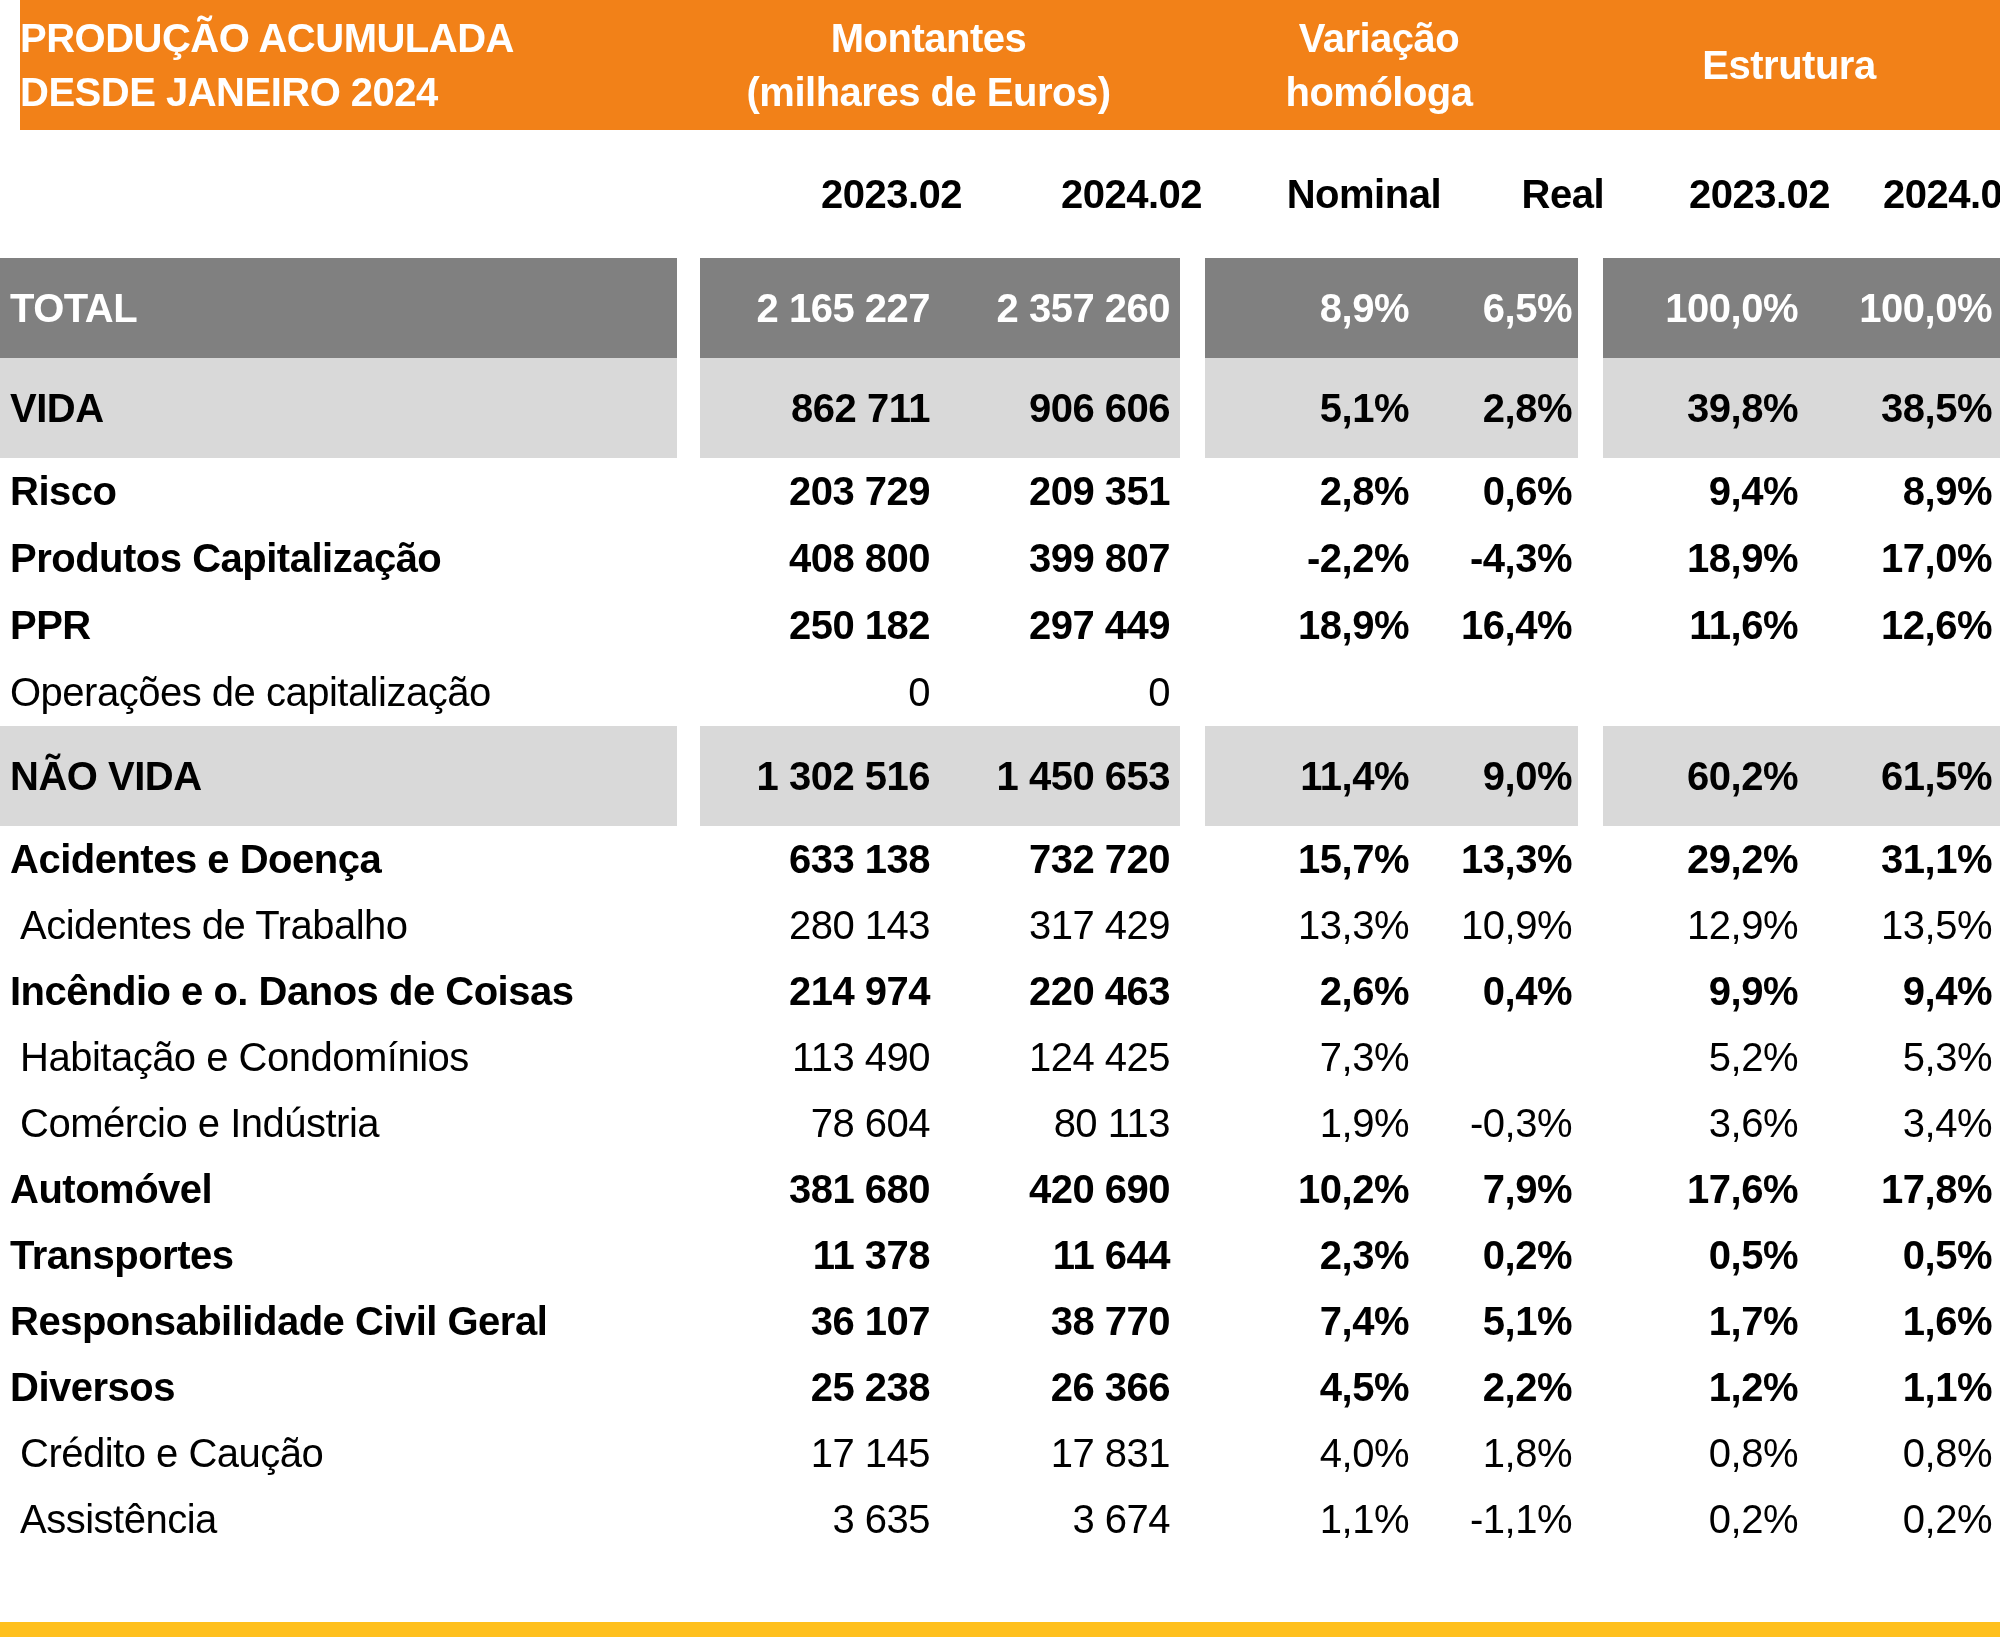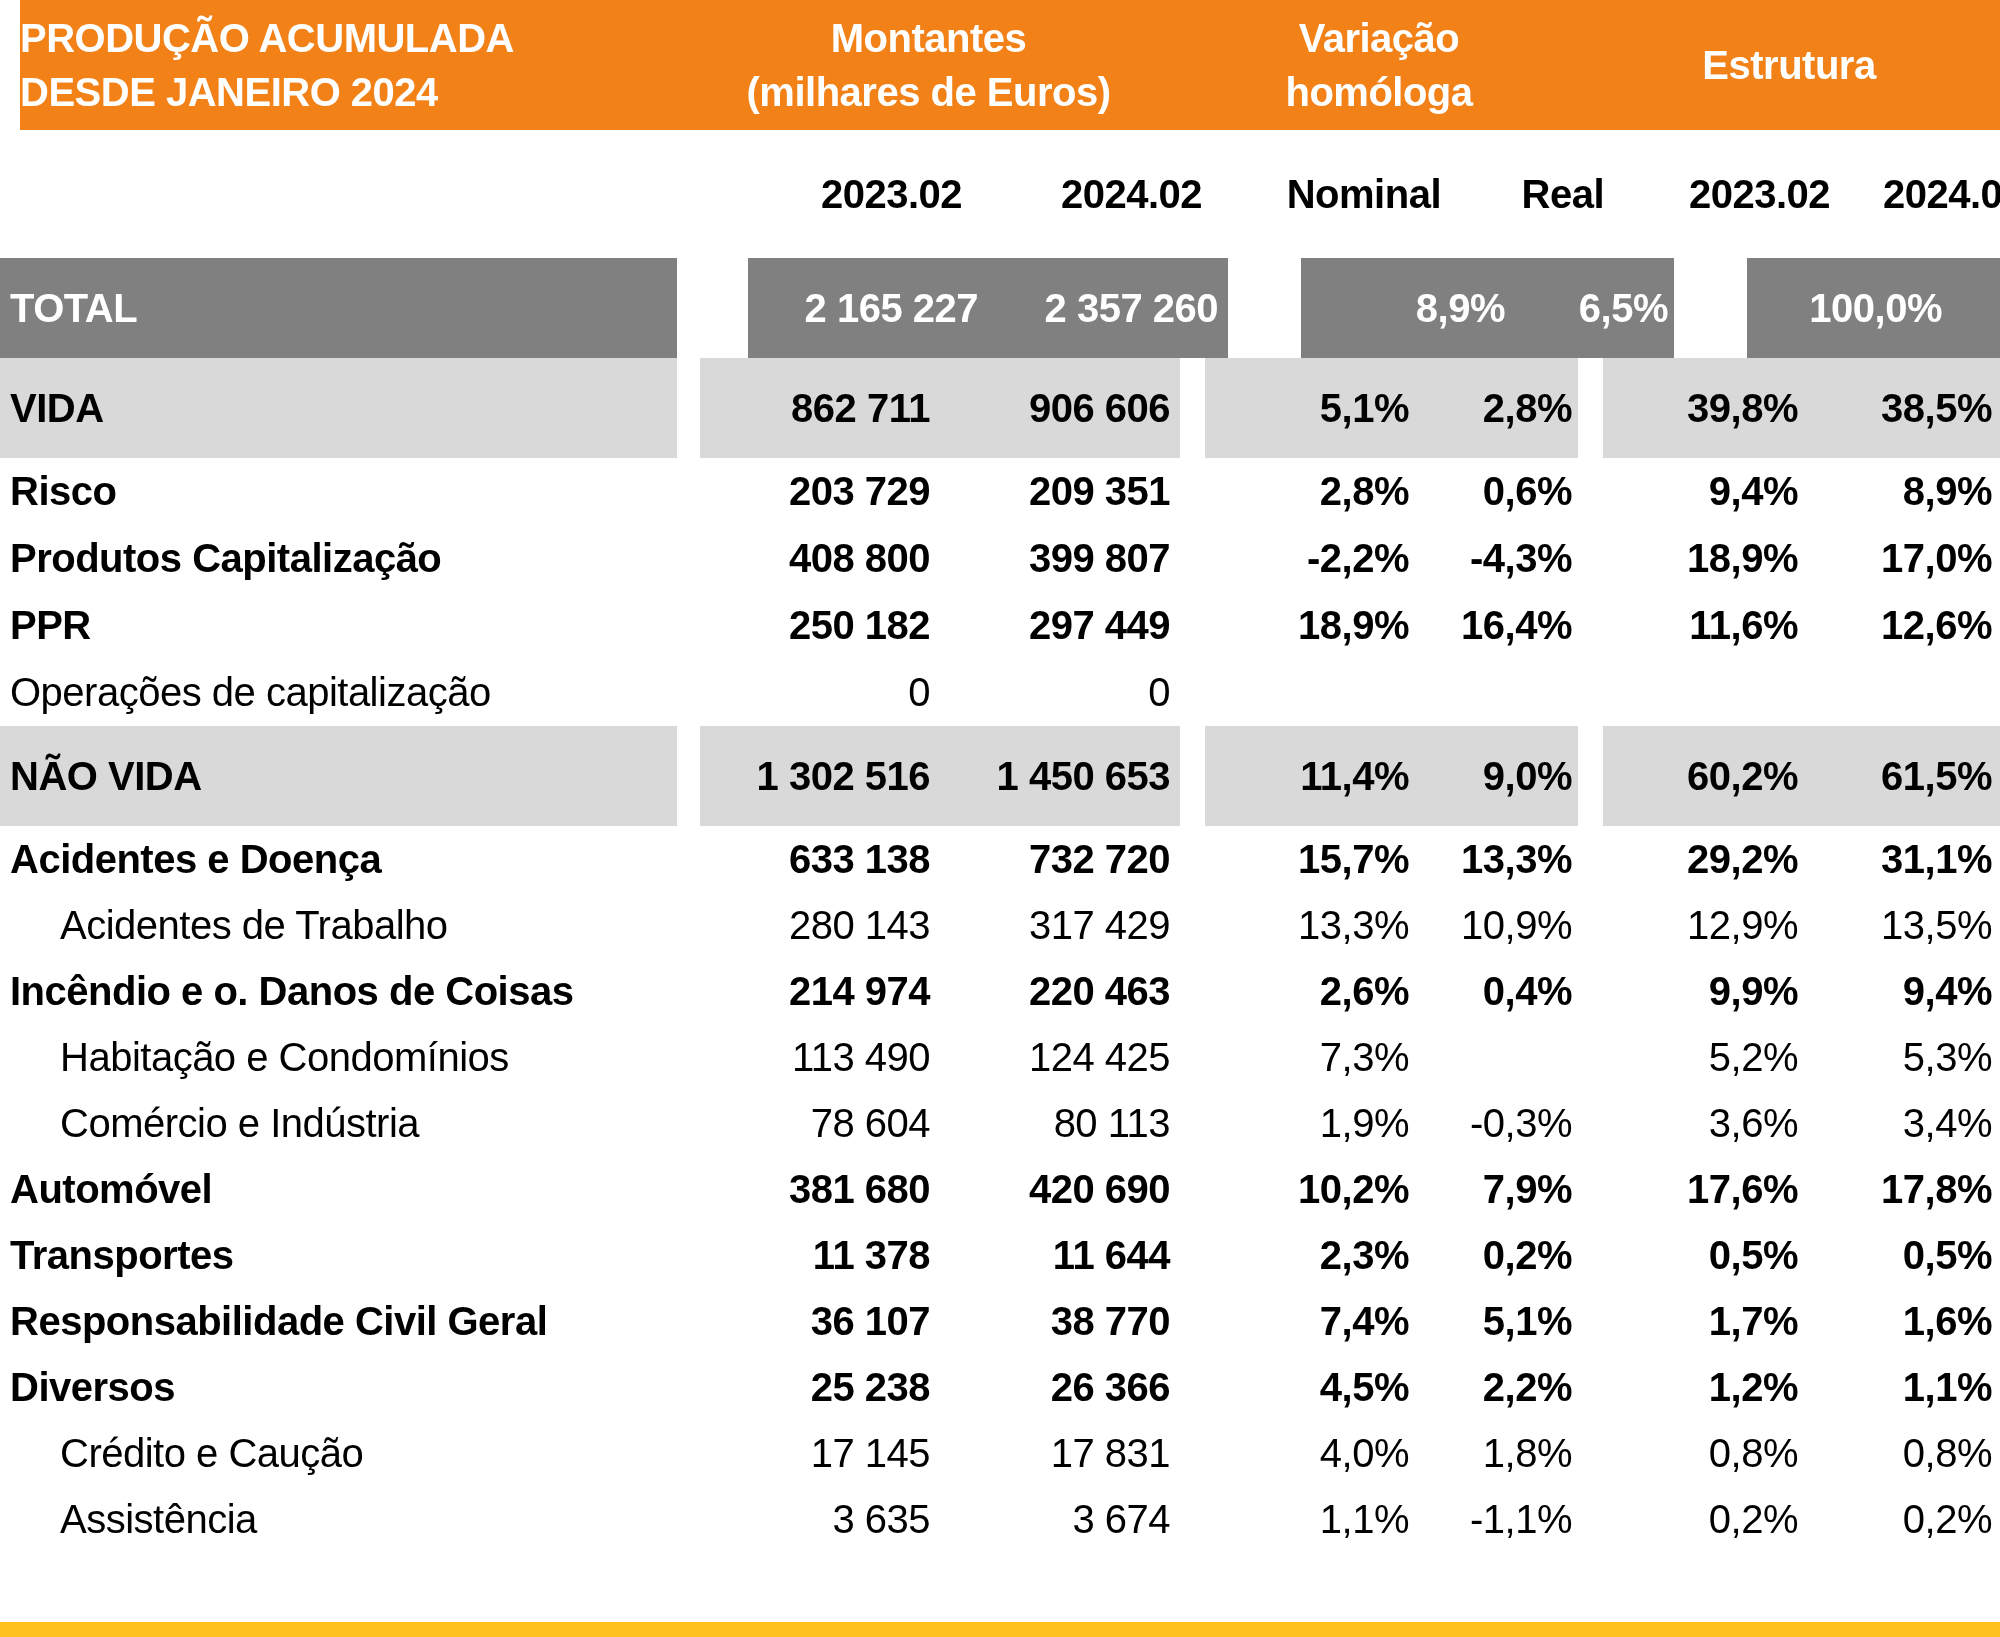--- a/index.html
+++ b/index.html
@@ -30,34 +30,34 @@
   .hdr .g{background-color:var(--orange);color:#fff;font-weight:700;font-size:40px;
           flex-direction:column;justify-content:center;line-height:1.35;}
   .hdr .glabel{align-items:flex-start;padding-left:20px;}
   .hdr .gh{align-items:center;text-align:center;}
 
   
   .subhdr{height:128px;padding-left:32px;}
   .subhdr .cell{font-weight:700;}
 
   
-  .r-total{height:100px;gap:48px;}
+  .r-total{height:100px;}
   .r-total .g{background-color:var(--dkgray);}
   .r-total{color:#fff;font-weight:700;}
   .r-section{height:100px;}
   .r-section .g{background-color:var(--ltgray);}
   .r-section{font-weight:700;}
   .r-bold{height:67px;font-weight:700;}
   .r-plain{height:67px;font-weight:400;}
   .r-boldn{height:66px;font-weight:700;}
   .r-sub{height:66px;font-weight:400;}
 
   .glabel{padding-left:0;}
   .glabel .lab{padding-left:10px;font-size:40px;white-space:nowrap;}
-  .r-sub .glabel .lab{padding-left:20px;margin-left:40px;}
+  .r-sub .glabel .lab{padding-left:20px;}
 
   .bottom-bar{margin-top:auto;height:15px;width:2000px;background:var(--yellow);}
 </style>
 </head>
 <body>
 
 <div class="table">
 
   <div class="row hdr">
     <div class="g glabel">

